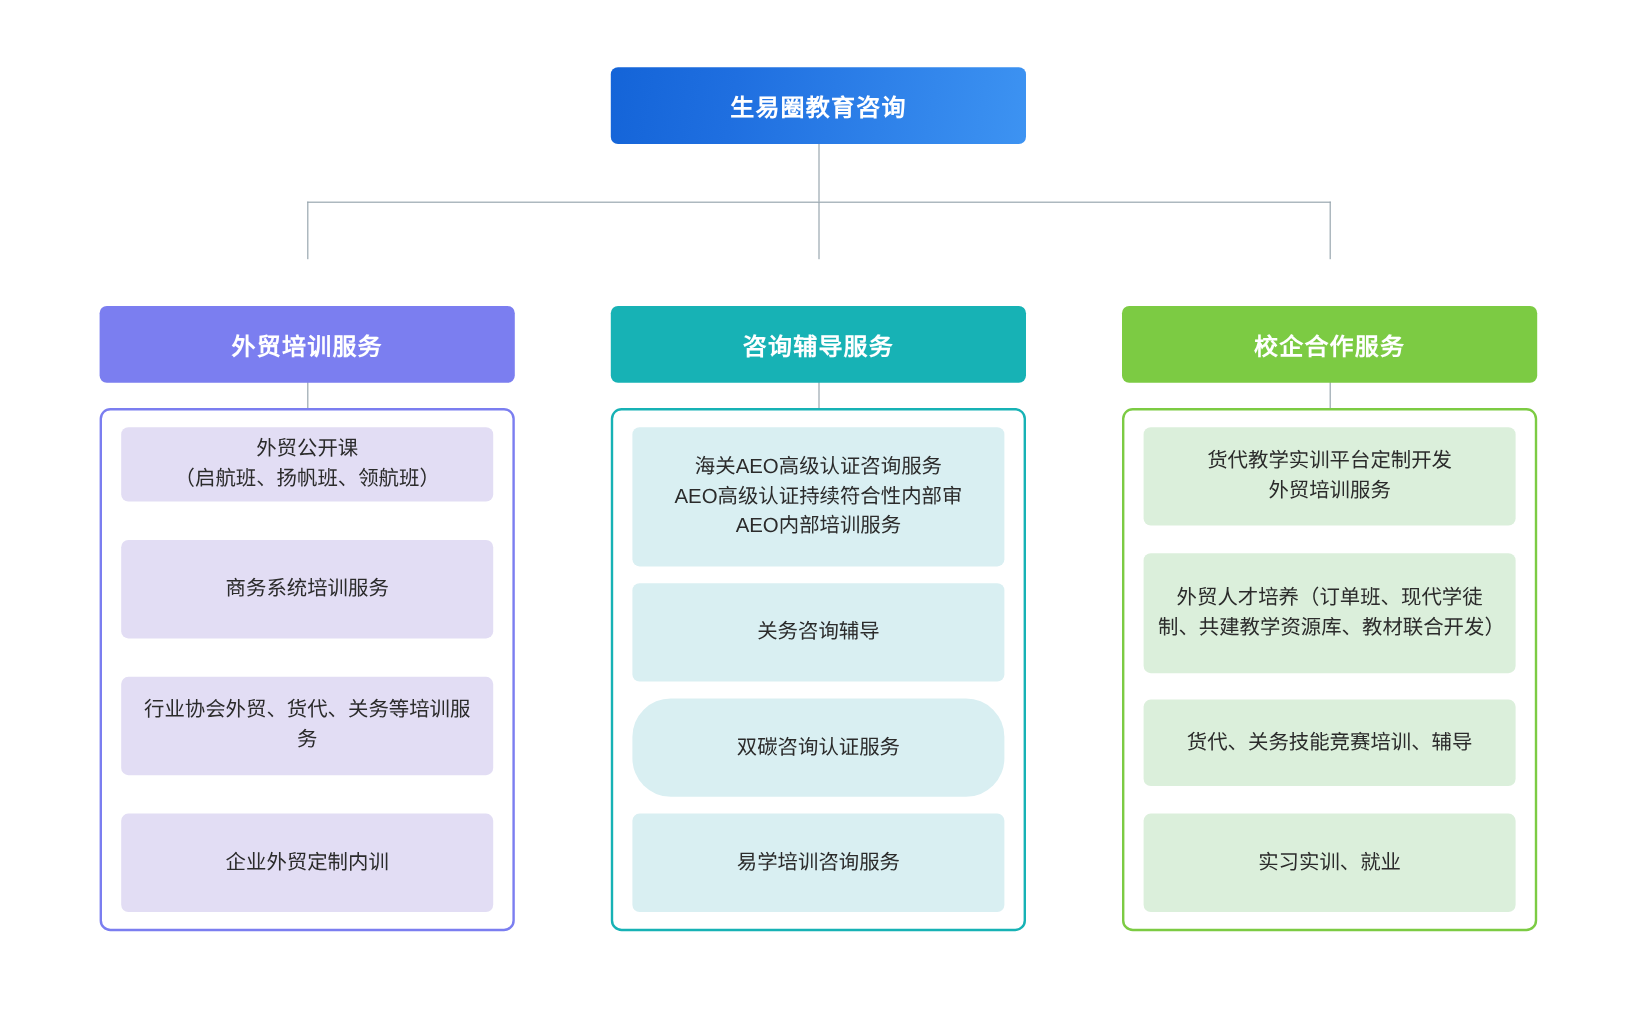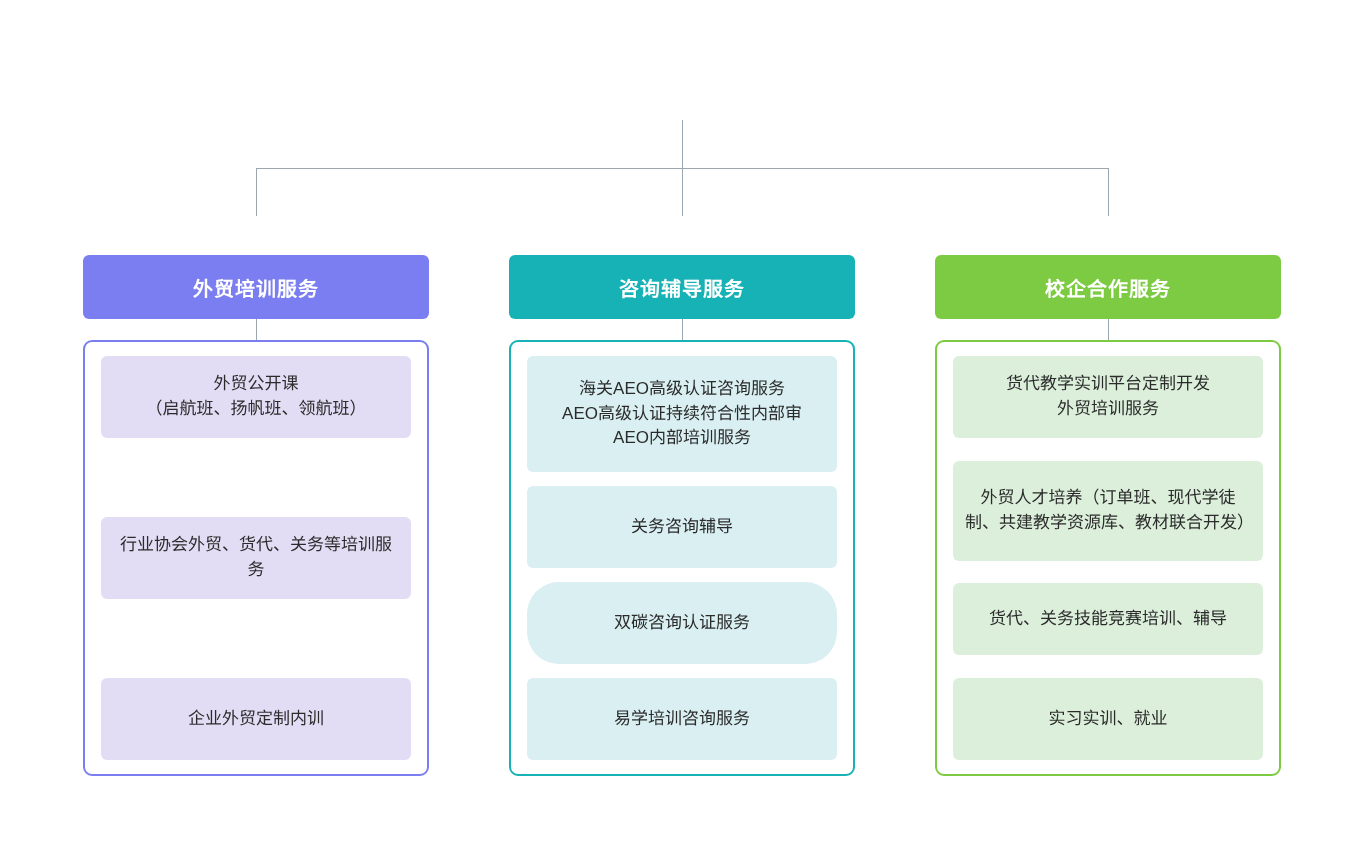--- a/index.html
+++ b/index.html
@@ -115,58 +115,60 @@
   .branch-2 .branch-header { background: #17b2b5; }
   .branch-2 .branch-body   { border-color: #17b2b5; }
   .branch-2 .leaf          { background: #d9eff2; }
 
   
   .branch-3 .branch-header { background: #7ccb43; }
   .branch-3 .branch-body   { border-color: #7ccb43; }
   .branch-3 .leaf          { background: #dbefdb; }
 
   
-  .branch-1 .leaf:nth-child(1) { height: 82px; }
+  .branch-1 .leaf:nth-child(1) { height: 62px; }
   .branch-1 .leaf:nth-child(2) { height: 82px; }
   .branch-1 .leaf:nth-child(3) { height: 82px; }
   .branch-1 .leaf:nth-child(4) { height: 82px; }
 
   .branch-2 .leaf:nth-child(1) { height: 116px; }
   .branch-2 .leaf:nth-child(2) { height: 82px; }
   .branch-2 .leaf:nth-child(3) { height: 82px; border-radius: 32px; }
   .branch-2 .leaf:nth-child(4) { height: 82px; }
 
   .branch-3 .leaf:nth-child(1) { height: 82px; }
   .branch-3 .leaf:nth-child(2) { height: 100px; }
   .branch-3 .leaf:nth-child(3) { height: 72px; }
   .branch-3 .leaf:nth-child(4) { height: 82px; }
 </style>
 </head>
 <body>
 
 <div id="org-chart">
 
+  <div class="root-node">生易圈教育咨询</div>
 
   <div class="connector v-line" style="left:682px; top:120px; height:48px;"></div>
 
   <div class="connector h-line" style="left:256px; top:168px; width:853px;"></div>
 
   <div class="connector v-line" style="left:256px; top:168px; height:48px;"></div>
   <div class="connector v-line" style="left:682px; top:168px; height:48px;"></div>
   <div class="connector v-line" style="left:1108px; top:168px; height:48px;"></div>
 
   <div class="connector v-line" style="left:256px; top:280px; height:60px;"></div>
   <div class="connector v-line" style="left:682px; top:280px; height:60px;"></div>
   <div class="connector v-line" style="left:1108px; top:280px; height:60px;"></div>
 
   <div class="branch branch-1">
     <div class="branch-header">外贸培训服务</div>
     <div class="branch-body">
       <div class="leaf">外贸公开课
 （启航班、扬帆班、领航班）</div>
+      <div class="leaf">商务系统培训服务</div>
       <div class="leaf">行业协会外贸、货代、关务等培训服务</div>
       <div class="leaf">企业外贸定制内训</div>
     </div>
   </div>
 
   <div class="branch branch-2">
     <div class="branch-header">咨询辅导服务</div>
     <div class="branch-body">
       <div class="leaf">海关AEO高级认证咨询服务
 AEO高级认证持续符合性内部审

